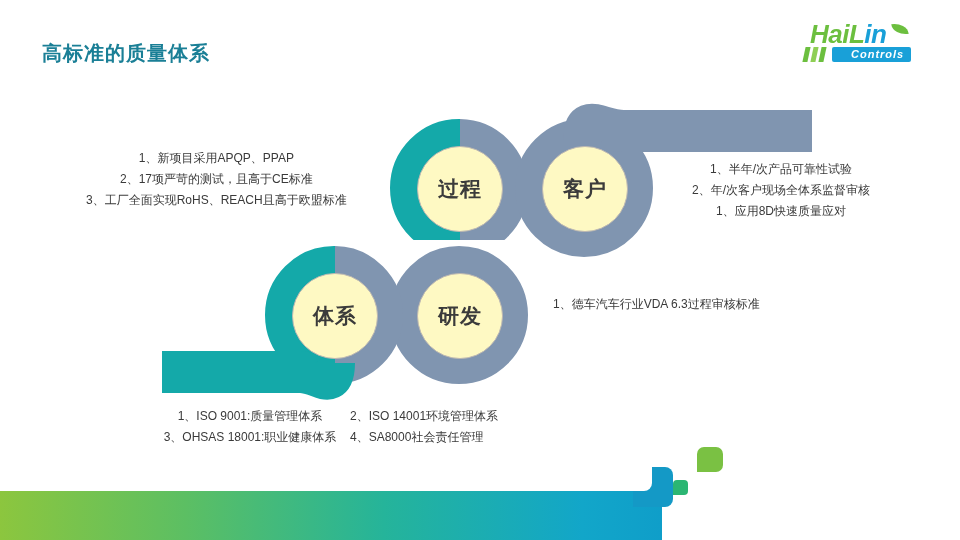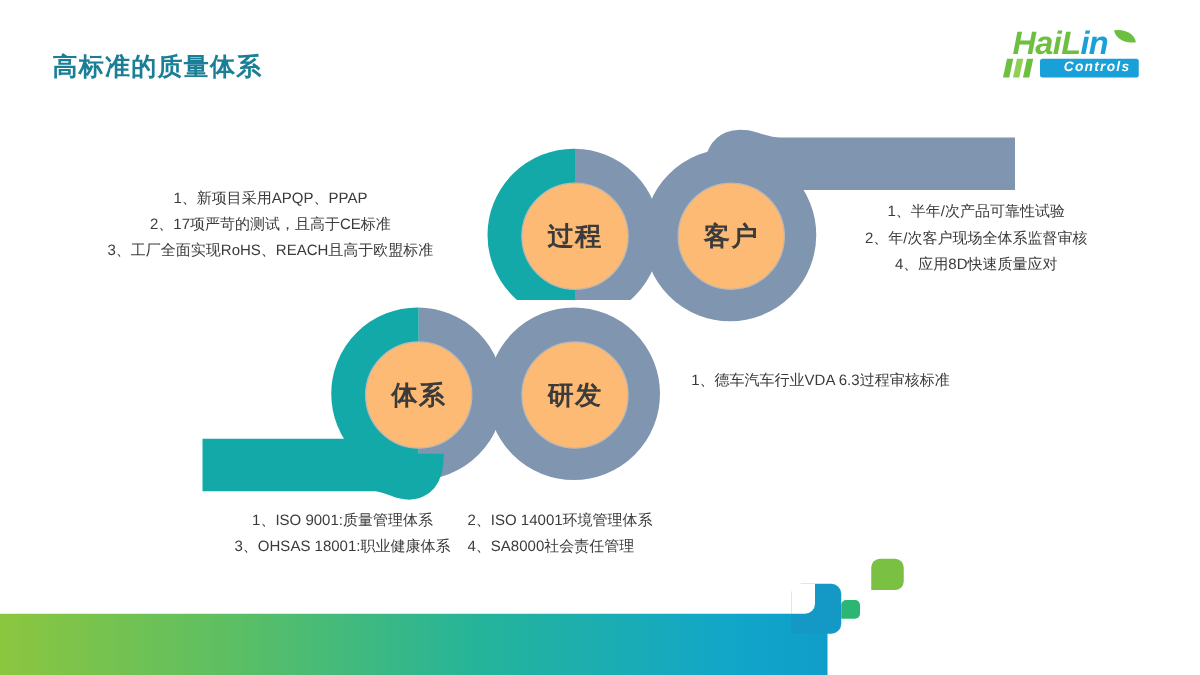--- a/index.html
+++ b/index.html
@@ -104,21 +104,21 @@
     top: 0;
     width: 960px;
     height: 470px;
   }
   .diagram svg { display: block; }
 
   
   .node {
     position: absolute;
     border-radius: 50%;
-    background: #fdba74;
+    background: #fef9c3;
     border: 1px solid #bdb8b2;
     display: flex;
     align-items: center;
     justify-content: center;
   }
   .node span {
     font-size: 21px;
     font-weight: bold;
     color: #3b3b3b;
     letter-spacing: 1px;
@@ -135,21 +135,21 @@
     color: #3a3a3a;
     line-height: 21px;
     white-space: nowrap;
   }
   .txt-block .row { display: block; }
   .blk-tl { left: 86px;  top: 148px; }
   .blk-tr { left: 692px; top: 159px; }
   .blk-mr { left: 553px; top: 294px; }
   .blk-bl { left: 150px; top: 406px; }
   .blk-bl .row { display: flex; }
-  .blk-bl .c1 { width: 200px; display: inline-block; margin-left: 24px; }
+  .blk-bl .c1 { width: 200px; display: inline-block; }
   .blk-bl .c2 { display: inline-block; }
 
   
   .bottom-bar {
     position: absolute;
     left: 0;
     bottom: 0;
     width: 662px;
     height: 49px;
     background: linear-gradient(90deg, #8cc63e 0%, #5cbf63 28%, #25b49a 58%, #12a6c9 88%, #0f9ec9 100%);
@@ -283,21 +283,21 @@
 
   <div class="txt-block blk-tl">
     <span class="row">1、新项目采用APQP、PPAP</span>
     <span class="row">2、17项严苛的测试，且高于CE标准</span>
     <span class="row">3、工厂全面实现RoHS、REACH且高于欧盟标准</span>
   </div>
 
   <div class="txt-block blk-tr">
     <span class="row">1、半年/次产品可靠性试验</span>
     <span class="row">2、年/次客户现场全体系监督审核</span>
-    <span class="row">4、应用8D快速质量应对</span>
+    <span class="row">1、应用8D快速质量应对</span>
   </div>
 
   <div class="txt-block blk-mr">
     <span class="row">1、德车汽车行业VDA 6.3过程审核标准</span>
   </div>
 
   <div class="txt-block blk-bl">
     <span class="row">
       <span class="c1">1、ISO 9001:质量管理体系</span>
       <span class="c2">2、ISO 14001环境管理体系</span>

